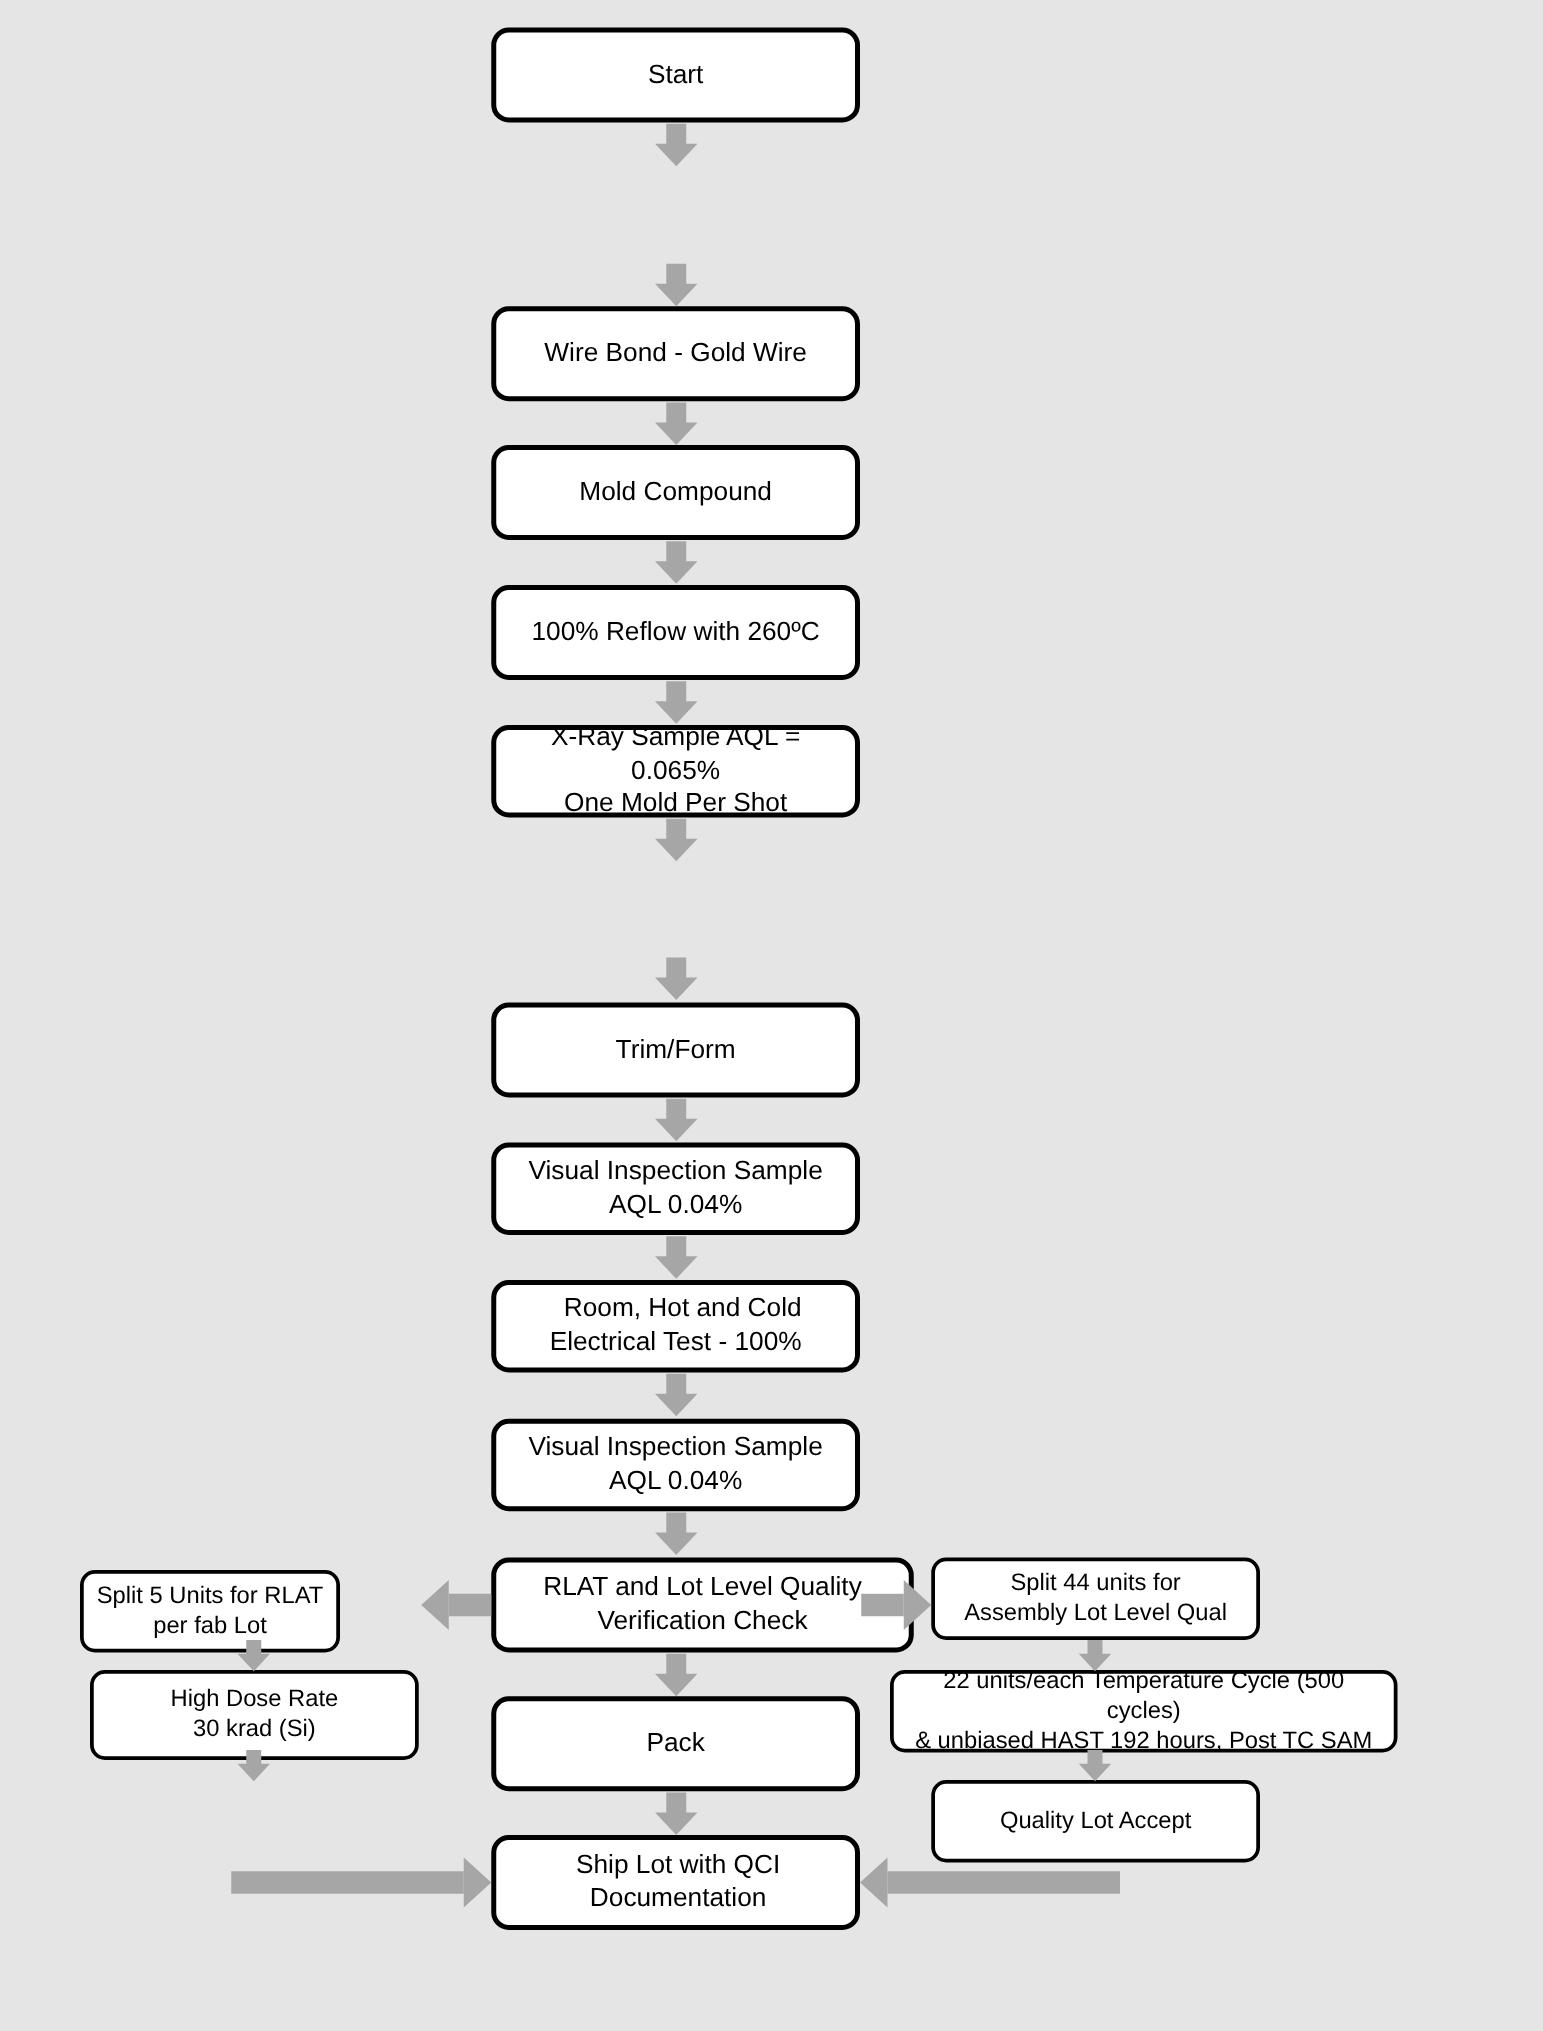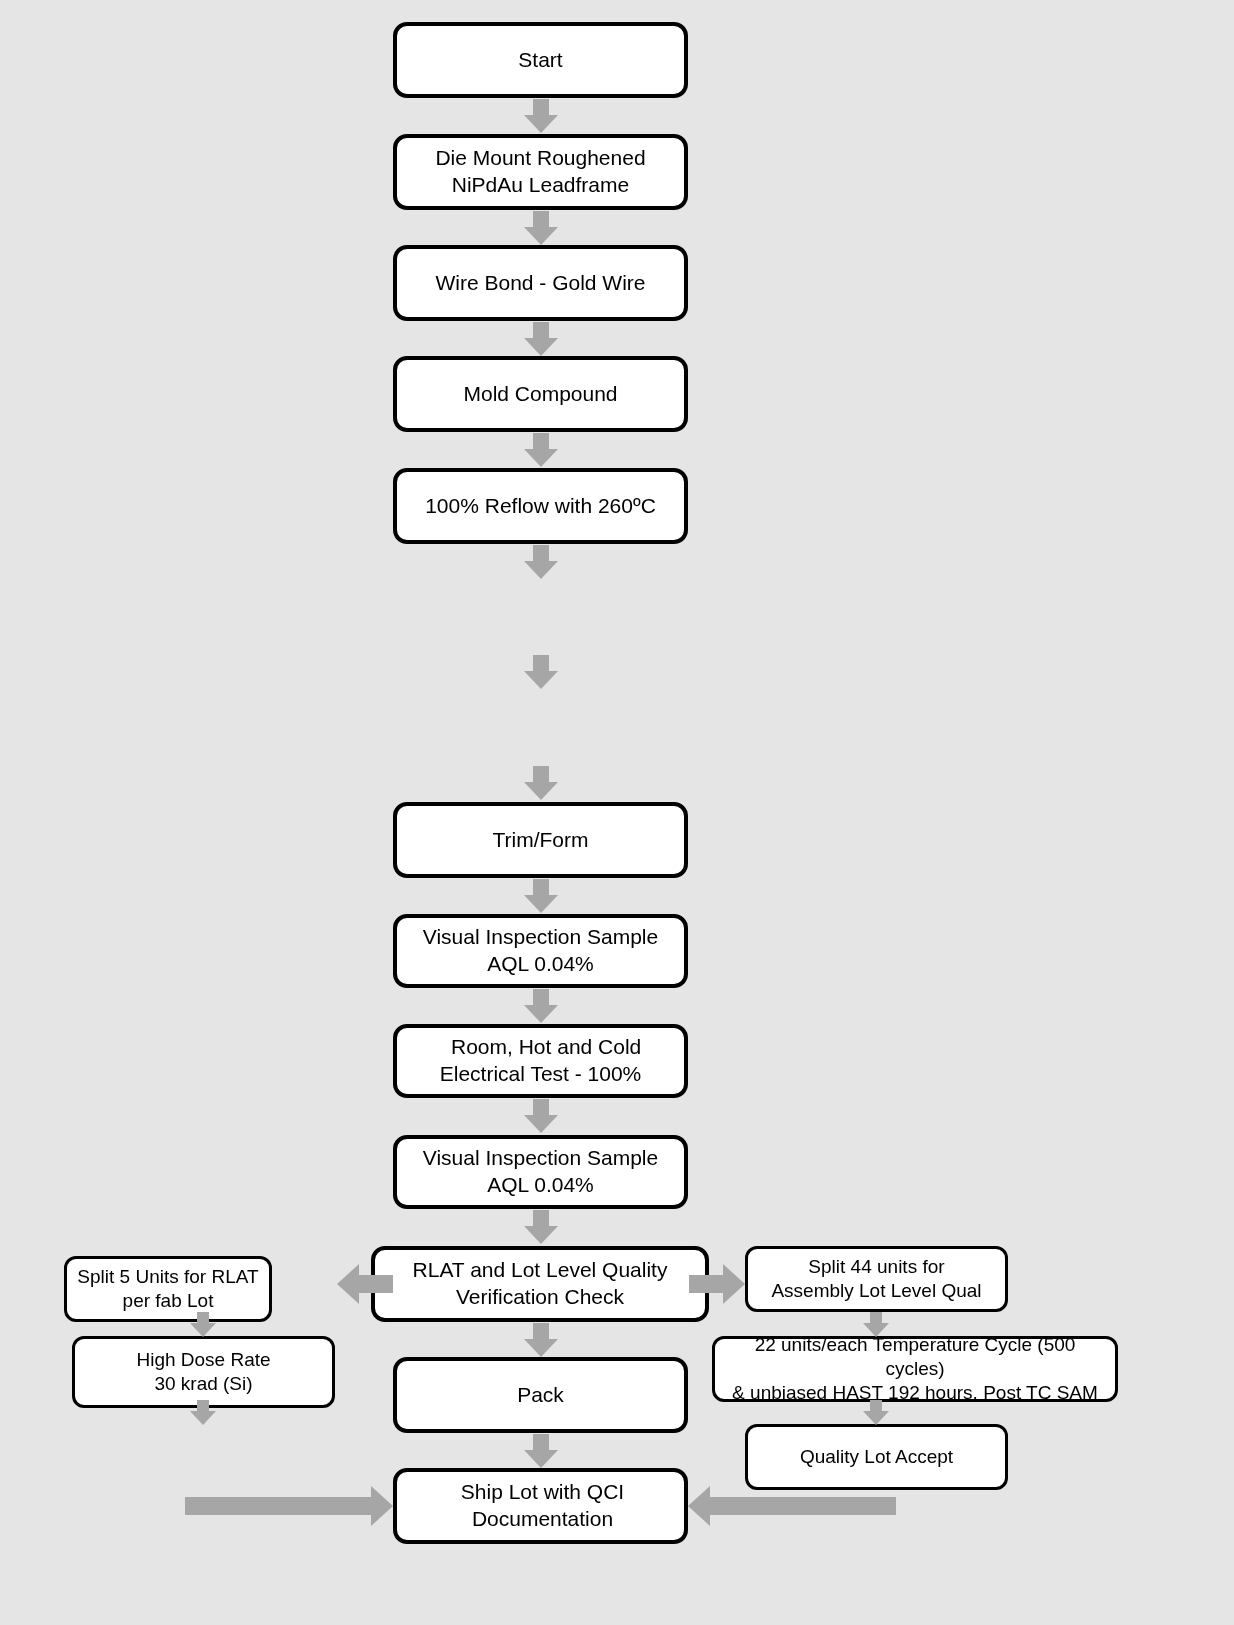--- a/index.html
+++ b/index.html
@@ -79,43 +79,43 @@
     border-left: 22px solid #a6a6a6;
   }
 </style>
 </head>
 <body>
 
 <div id="canvas">
 
   <div class="node" style="left:393px; top:22px; width:295px; height:76px;">Start</div>
 
-  <div class="node" style="left:393px; top:134px; width:295px; height:76px;">Die Mount Roughened
-NiPdAu Leadframe</div>
 
   <div class="node" style="left:393px; top:245px; width:295px; height:76px;">Wire Bond - Gold Wire</div>
 
   <div class="node" style="left:393px; top:356px; width:295px; height:76px;">Mold Compound</div>
 
   <div class="node" style="left:393px; top:468px; width:295px; height:76px;">100% Reflow with 260ºC</div>
 
+  <div class="node" style="left:393px; top:580px; width:295px; height:74px;">X-Ray Sample AQL = 0.065%
+One Mold Per Shot</div>
 
 
   <div class="node" style="left:393px; top:802px; width:295px; height:76px;">Trim/Form</div>
 
   <div class="node" style="left:393px; top:914px; width:295px; height:74px;">Visual Inspection Sample
 AQL 0.04%</div>
 
   <div class="node" style="left:393px; top:1024px; width:295px; height:74px;text-align:right;">Room, Hot and Cold
 Electrical Test - 100%</div>
 
   <div class="node" style="left:393px; top:1135px; width:295px; height:74px;">Visual Inspection Sample
 AQL 0.04%</div>
 
-  <div class="node" style="left:371px; top:1246px; width:338px; height:76px;">RLAT and Lot Level Quality
+  <div class="node" style="left:393px; top:1246px; width:338px; height:76px;">RLAT and Lot Level Quality
 Verification Check</div>
 
   <div class="node" style="left:393px; top:1357px; width:295px; height:76px;">Pack</div>
 
   <div class="node" style="left:393px; top:1468px; width:295px; height:76px;padding-left:12px;">Ship Lot with QCI
 Documentation</div>
 
   <div class="node small" style="left:64px; top:1246px; width:208px; height:66px;margin-top:10px;">Split 5 Units for RLAT
 per fab Lot</div>
 

